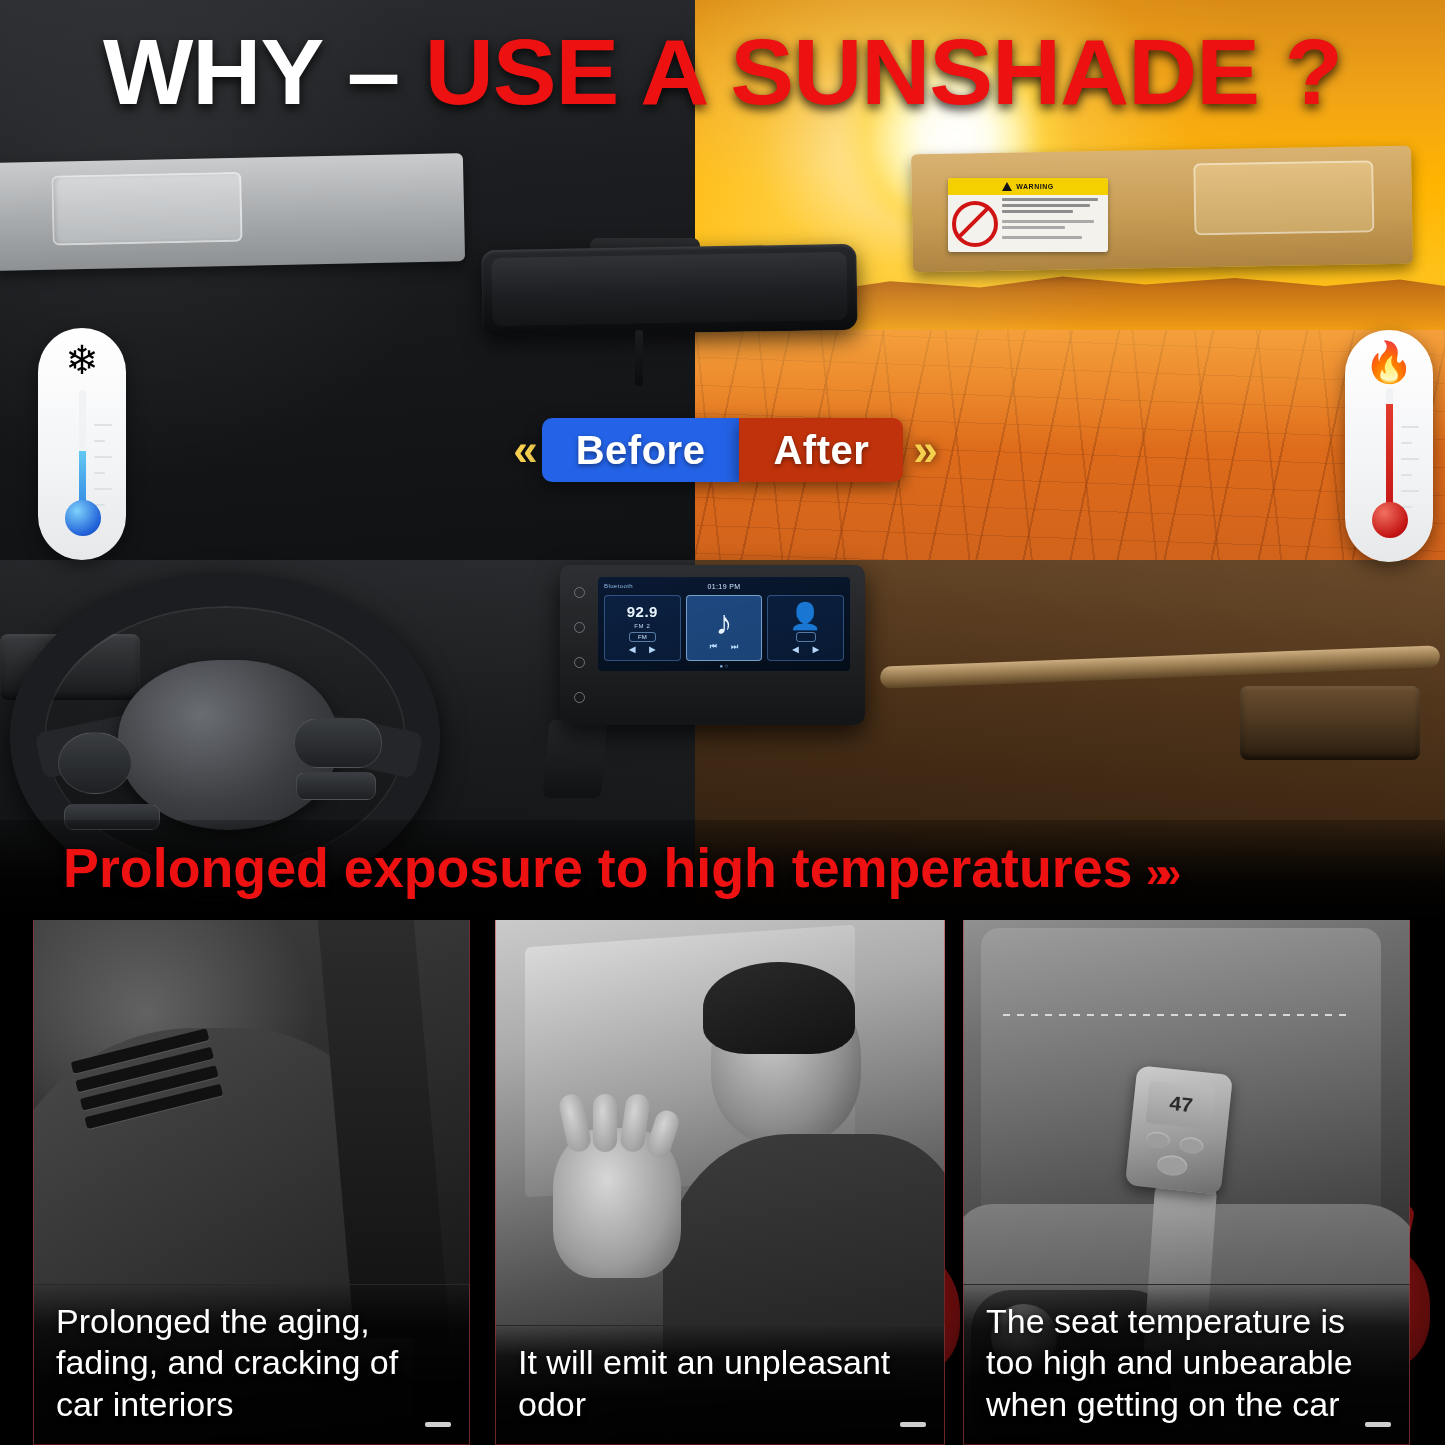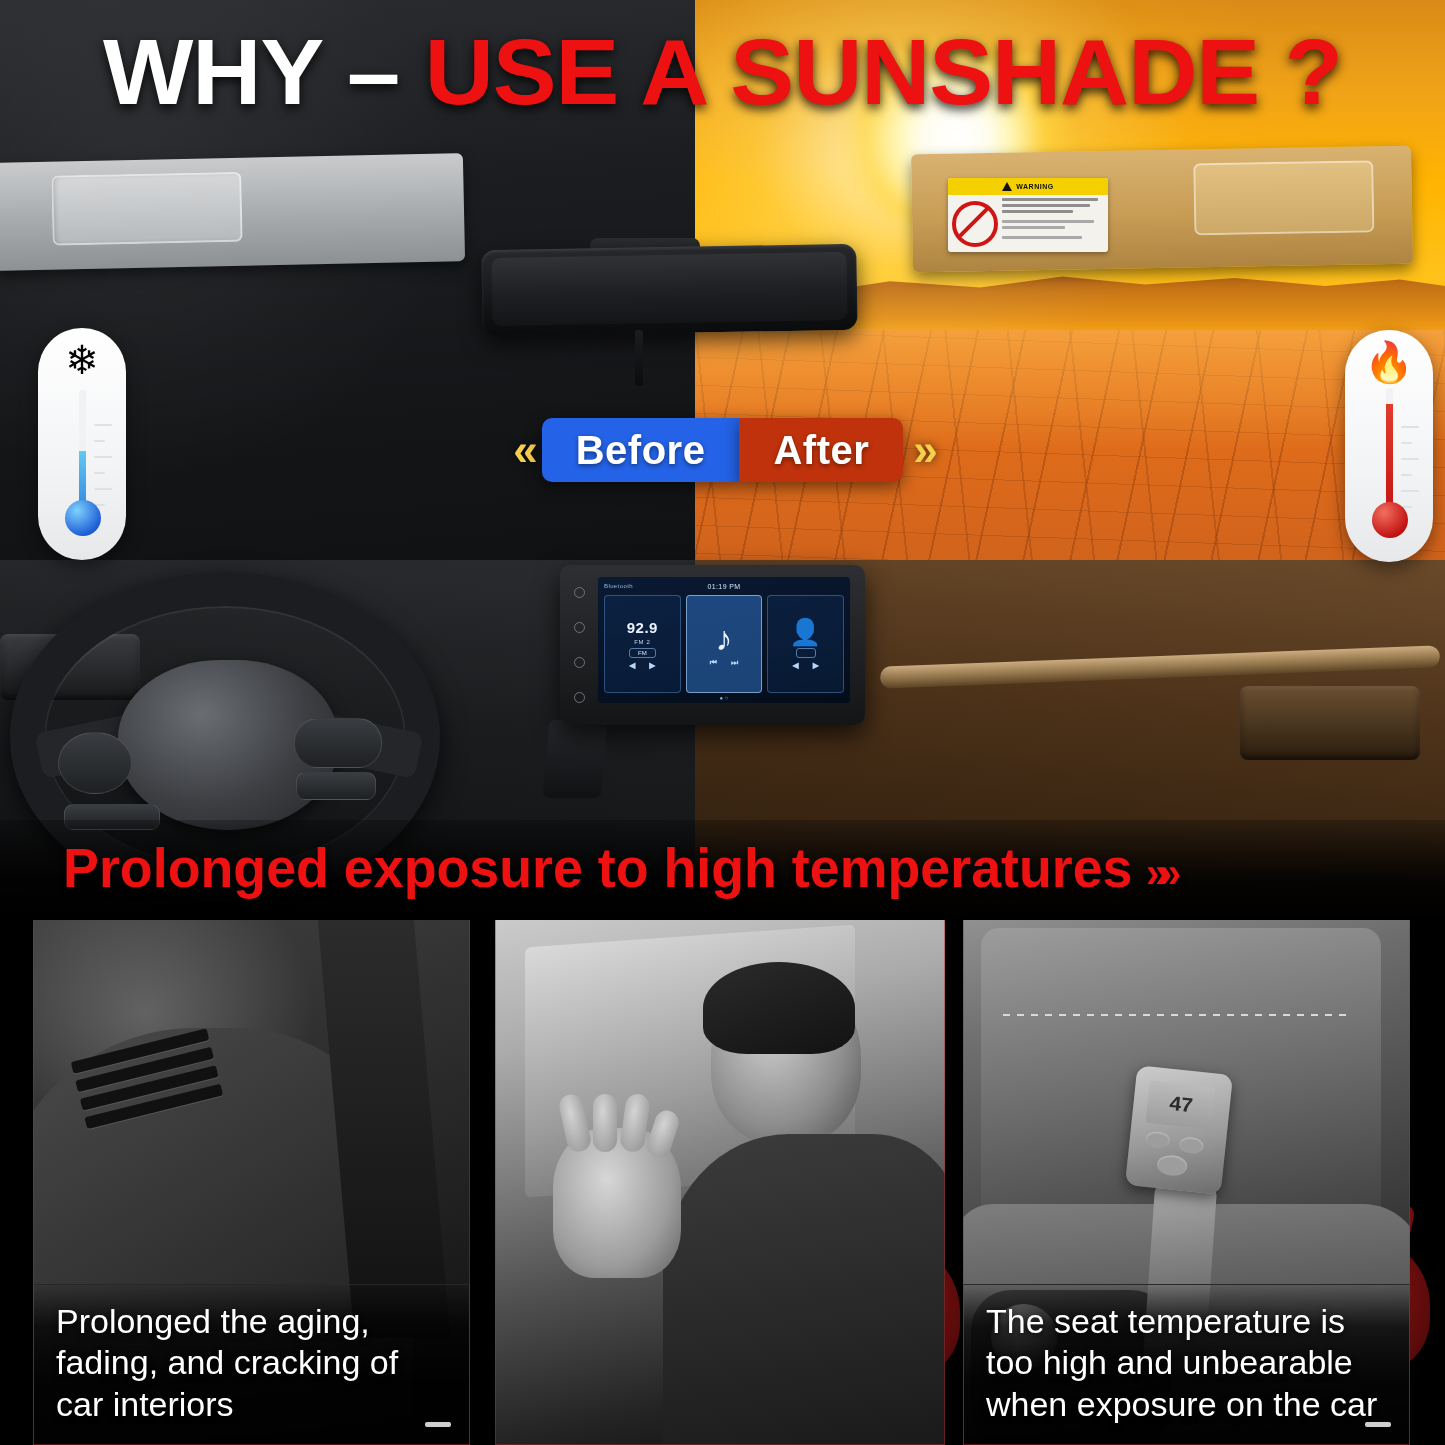--- a/index.html
+++ b/index.html
@@ -65,21 +65,21 @@
     border:1px solid rgba(255,255,255,.12);}
   .wb1{left:48px;top:160px;width:72px;height:60px;border-radius:50%;}
   .wb2{left:284px;top:146px;width:86px;height:48px;border-radius:24px;}
   .wb3{left:286px;top:200px;width:78px;height:26px;}
   .wb4{left:54px;top:232px;width:94px;height:24px;}
 
   
   .info-shell{position:absolute;left:560px;top:565px;width:305px;height:160px;border-radius:10px;
     background:linear-gradient(180deg,#2d2f32,#141517);padding:6px;box-sizing:border-box;
     box-shadow:0 10px 26px rgba(0,0,0,.7);}
-  .info-screen{position:absolute;left:38px;top:12px;width:252px;height:126px;border-radius:4px;
+  .info-screen{position:absolute;left:38px;top:12px;width:252px;height:94px;border-radius:4px;
     background:linear-gradient(170deg,#0a1a33,#061224 60%,#040d19);overflow:hidden;}
   .info-sidebar{position:absolute;left:8px;top:10px;width:22px;height:140px;
     display:flex;flex-direction:column;align-items:center;justify-content:space-around;}
   .sb-dot{width:9px;height:9px;border-radius:50%;border:1.5px solid #6f7478;}
   .info-top{position:absolute;left:0;top:2px;width:100%;height:14px;
     display:flex;align-items:center;justify-content:center;gap:10px;
     color:#cfe6ff;font-size:7px;letter-spacing:.4px;}
   .info-top .t-left{position:absolute;left:6px;color:#8fb9e8;font-size:6px;}
   .info-cards{position:absolute;left:6px;top:18px;right:6px;bottom:10px;display:flex;gap:5px;}
   .icard{flex:1;border:1px solid rgba(120,180,255,.35);border-radius:4px;
@@ -471,20 +471,24 @@
         <div class="head"></div>
         <div class="hair"></div>
         <div class="torso"></div>
         <div class="hand">
             <i></i>
             <i></i>
             <i></i>
             <i></i>
           </div>
       </div>
+      <div class="cap">
+        <p>It will emit an unpleasant odor</p>
+        <span class="dash-mark"></span>
+      </div>
     </div>
 
     <div class="panel p3">
       <div class="p-img">
         <div class="seatback"></div>
         <div class="stitch"></div>
         <div class="cushion"></div>
         <div class="wrist"></div>
         <div class="watch"></div>
         <div class="grip"></div>
@@ -493,21 +497,21 @@
             <span class="gun-val">47</span>
           </div>
           <div class="gun-btns">
             <b></b>
             <b></b>
             <b></b>
           </div>
         </div>
       </div>
       <div class="cap">
-        <p>The seat temperature is too high and unbearable when exposure on the car</p>
+        <p>The seat temperature is too high and unbearable when getting on the car</p>
         <span class="dash-mark"></span>
       </div>
     </div>
 
     <div class="panel-frame pf1"></div>
     <div class="panel-frame pf2"></div>
     <div class="panel-frame pf3"></div>
   </div>
 </div>
 

